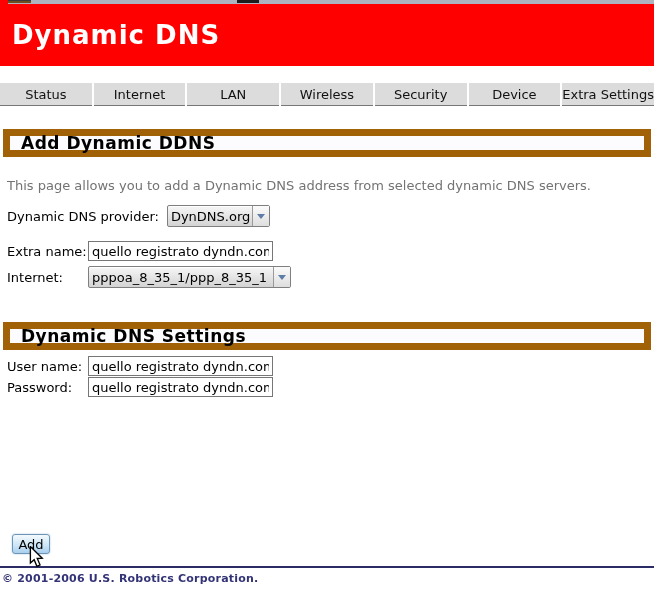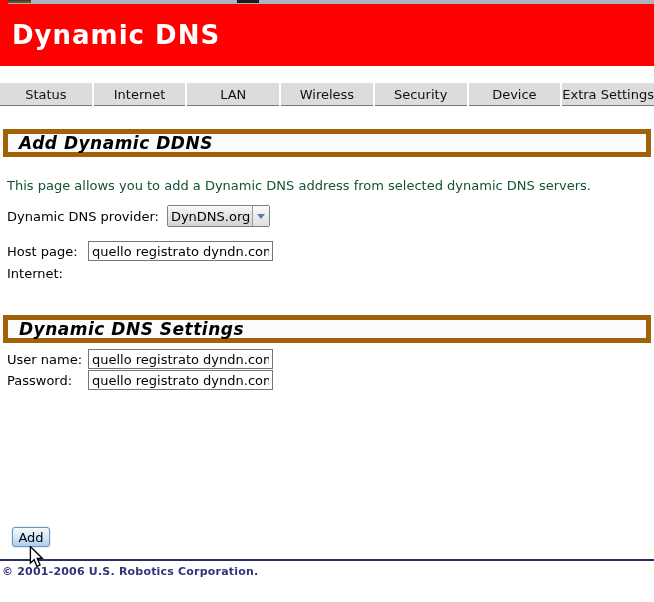--- a/index.html
+++ b/index.html
@@ -58,39 +58,38 @@
     font-size: 13px;
     color: #111111;
     cursor: pointer;
     white-space: nowrap;
   }
 
   
   .section-box {
     margin: 23px 3px 0 3px;
     height: 28px;
-    border: 5px solid #a16207;
+    border: 7px solid #a16207;
     background: #fcfcfe;
     display: flex;
     align-items: center;
     padding-left: 11px;
-    font-style: italic;
   }
   .section-box .section-title {
     font-size: 17px;
     font-weight: bold;
     letter-spacing: 0.5px;
     color: #000000;
   }
   .section-box.settings { margin-top: 34px; }
 
   .desc {
     margin: 21px 0 0 7px;
     font-size: 13px;
-    color: #14532d;
+    color: #737373;
   }
 
   
   .row {
     margin-left: 7px;
     display: flex;
     align-items: center;
     font-size: 13px;
     color: #000000;
   }
@@ -220,26 +219,32 @@
     <span class="lbl lbl-provider">Dynamic DNS provider:</span>
     <div class="gtk-select sel-provider">
       <span class="sel-text">DynDNS.org</span>
       <span class="arrow-zone">
         <span class="arrow-down"></span>
       </span>
     </div>
   </div>
 
   <div class="row row-host">
-    <span class="lbl lbl-fixed">Host page:</span>
+    <span class="lbl lbl-fixed">Extra name:</span>
     <input type="text" class="text-input" value="quello registrato dyndn.com" style="">
   </div>
 
   <div class="row row-interface">
     <span class="lbl lbl-fixed">Internet:</span>
+    <div class="gtk-select sel-interface">
+      <span class="sel-text">pppoa_8_35_1/ppp_8_35_1</span>
+      <span class="arrow-zone">
+        <span class="arrow-down"></span>
+      </span>
+    </div>
   </div>
 
   <div class="section-box settings">
     <span class="section-title">Dynamic DNS Settings</span>
   </div>
 
   <div class="row row-user">
     <span class="lbl lbl-fixed">User name:</span>
     <input type="text" class="text-input" value="quello registrato dyndn.com" style="">
   </div>

